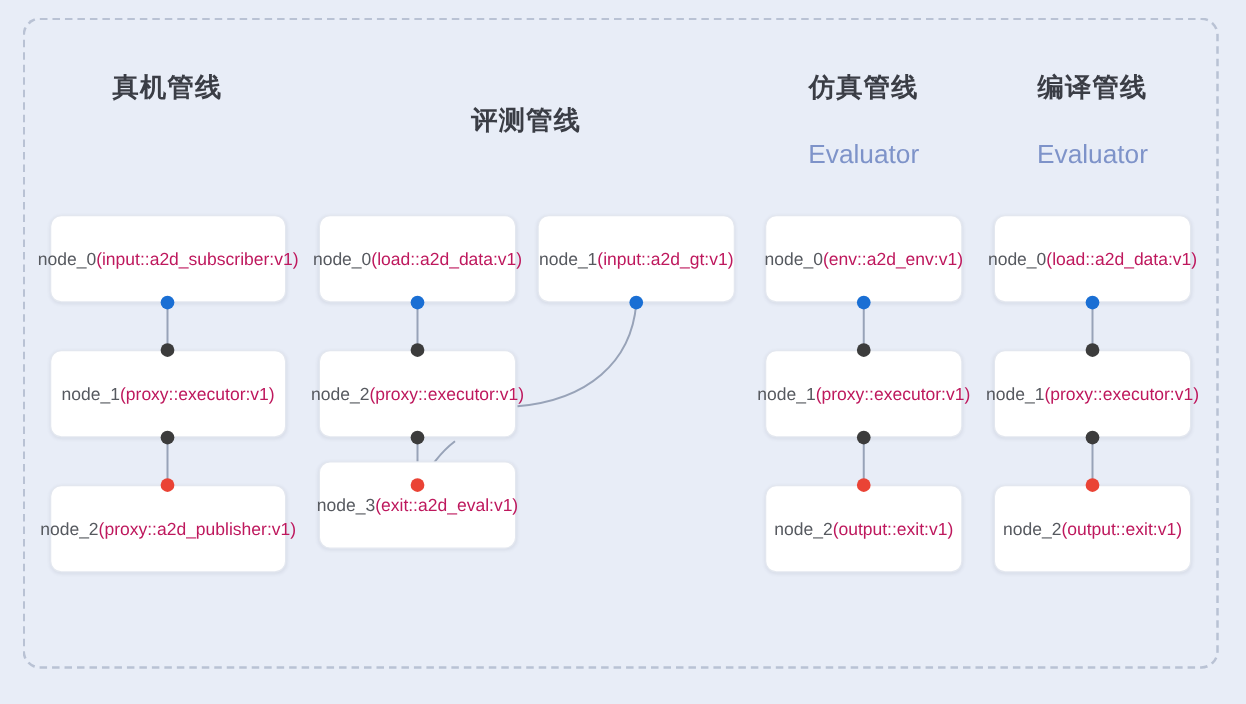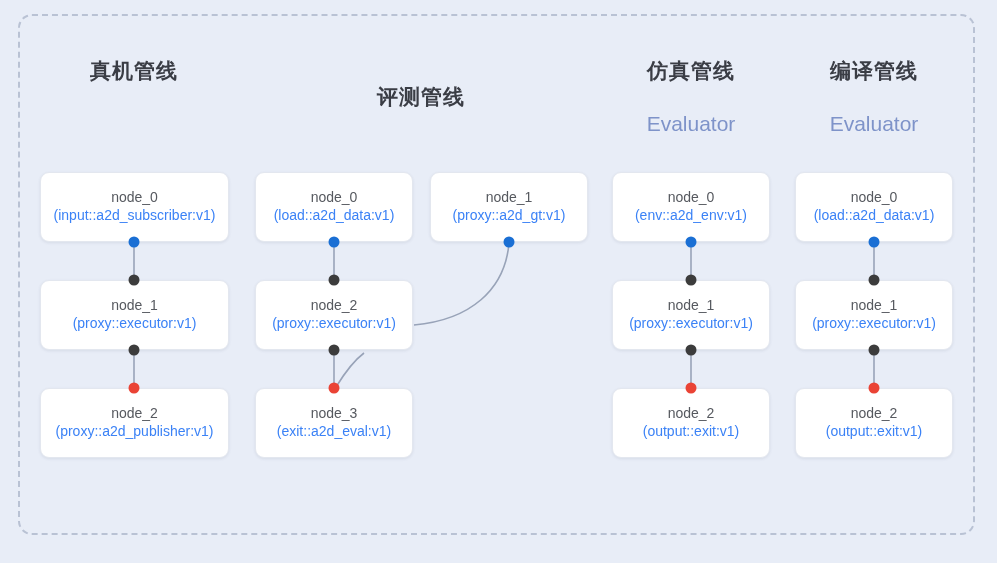--- a/index.html
+++ b/index.html
@@ -36,27 +36,27 @@
   }
 
   .node{
     position:absolute;
     box-sizing:border-box;
     background:#ffffff;
     border:1px solid #e3e7ef;
     border-radius:9px;
     box-shadow:0 1px 3px rgba(60,70,100,0.10);
     display:flex;
-    flex-direction:column;
+    flex-direction:row;
     align-items:center;
     justify-content:center;
     color:#56595f;
   }
   .node .n-title{font-size:14px;line-height:17px;color:#56595f;white-space:nowrap;}
-  .node .n-sub{font-size:14px;line-height:19px;color:#3b82f6;white-space:nowrap;}
+  .node .n-sub{font-size:14px;line-height:19px;color:#be185d;white-space:nowrap;}
 
   .dot{
     position:absolute;
     width:11px;height:11px;
     border-radius:50%;
     transform:translate(-50%,-50%);
   }
   .dot.blue{background:#1a6fd4;}
   .dot.black{background:#3c3c3c;}
   .dot.red{background:#ea4335;}
@@ -120,27 +120,27 @@
     <div class="n-title">node_2</div>
     <div class="n-sub">(proxy::a2d_publisher:v1)</div>
   </div>
 
   <div class="node" style="left:255px;top:172px;width:158px;height:70px;">
     <div class="n-title">node_0</div>
     <div class="n-sub">(load::a2d_data:v1)</div>
   </div>
   <div class="node" style="left:430px;top:172px;width:158px;height:70px;">
     <div class="n-title">node_1</div>
-    <div class="n-sub">(proxy::a2d_gt:v1)</div>
+    <div class="n-sub">(input::a2d_gt:v1)</div>
   </div>
   <div class="node" style="left:255px;top:280px;width:158px;height:70px;">
     <div class="n-title">node_2</div>
     <div class="n-sub">(proxy::executor:v1)</div>
   </div>
-  <div class="node" style="left:255px;top:388px;width:158px;height:70px;">
+  <div class="node" style="left:255px;top:369px;width:158px;height:70px;">
     <div class="n-title">node_3</div>
     <div class="n-sub">(exit::a2d_eval:v1)</div>
   </div>
 
   <div class="node" style="left:612px;top:172px;width:158px;height:70px;">
     <div class="n-title">node_0</div>
     <div class="n-sub">(env::a2d_env:v1)</div>
   </div>
   <div class="node" style="left:612px;top:280px;width:158px;height:70px;">
     <div class="n-title">node_1</div>

